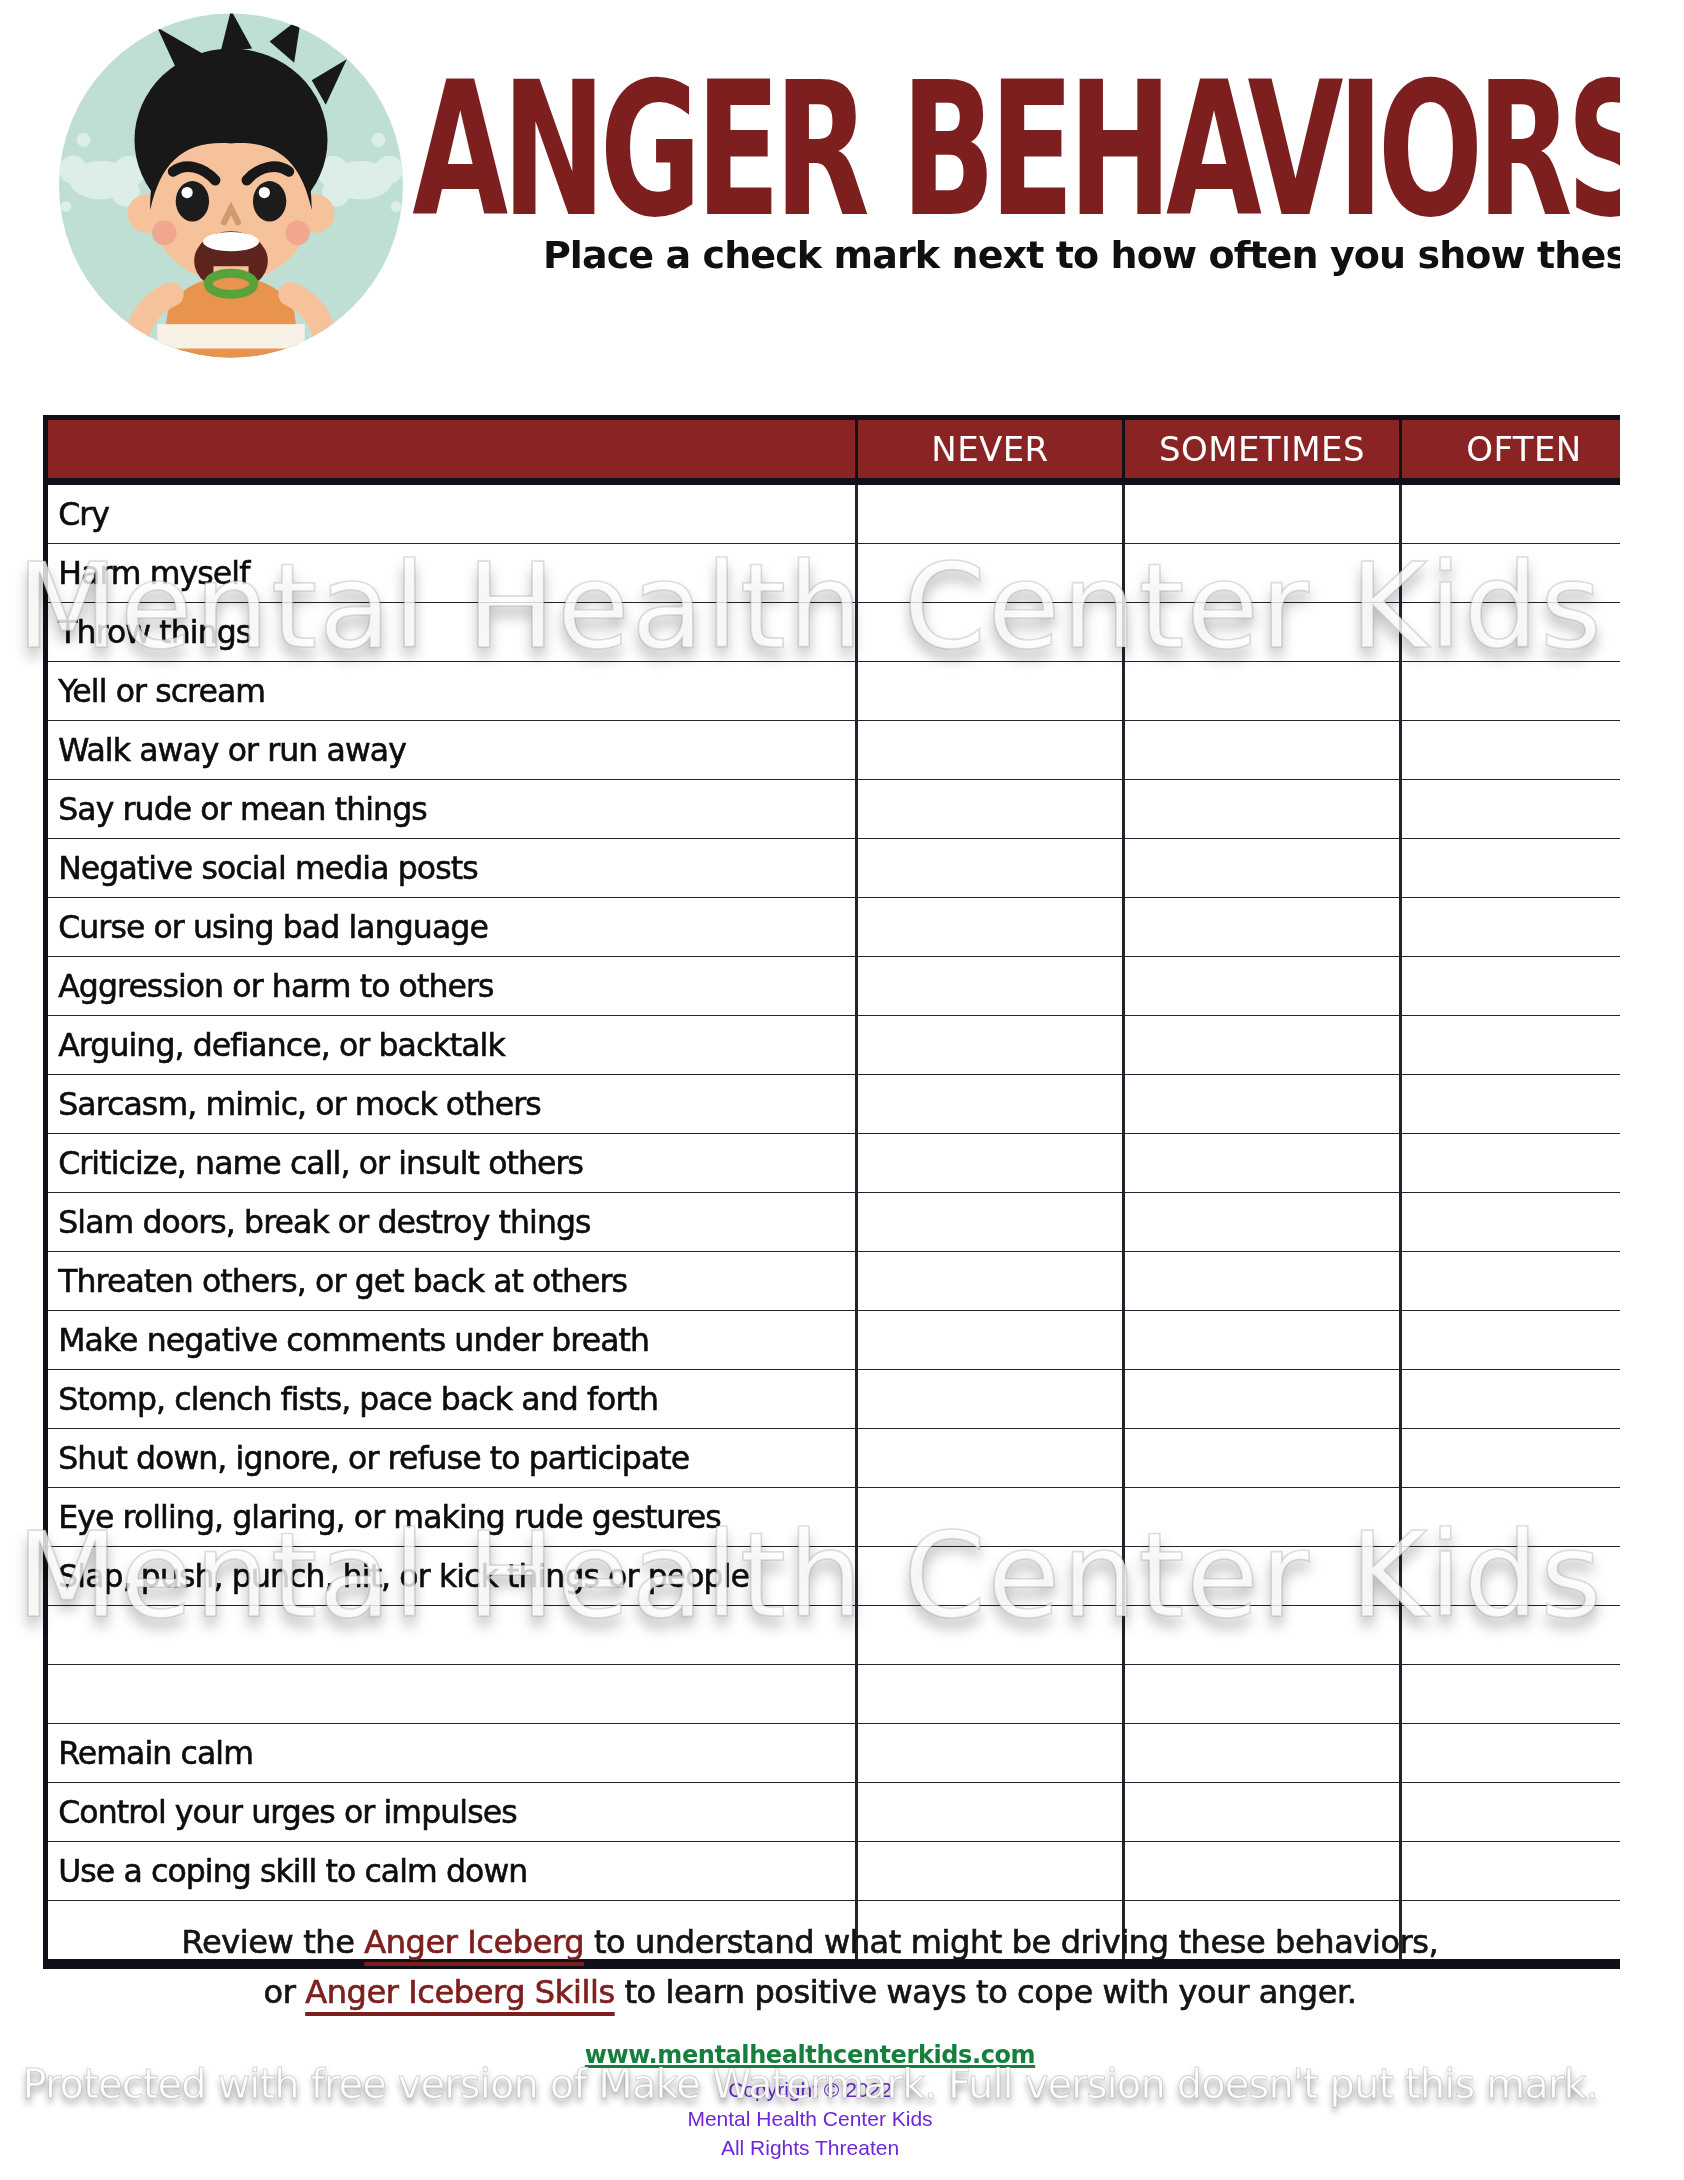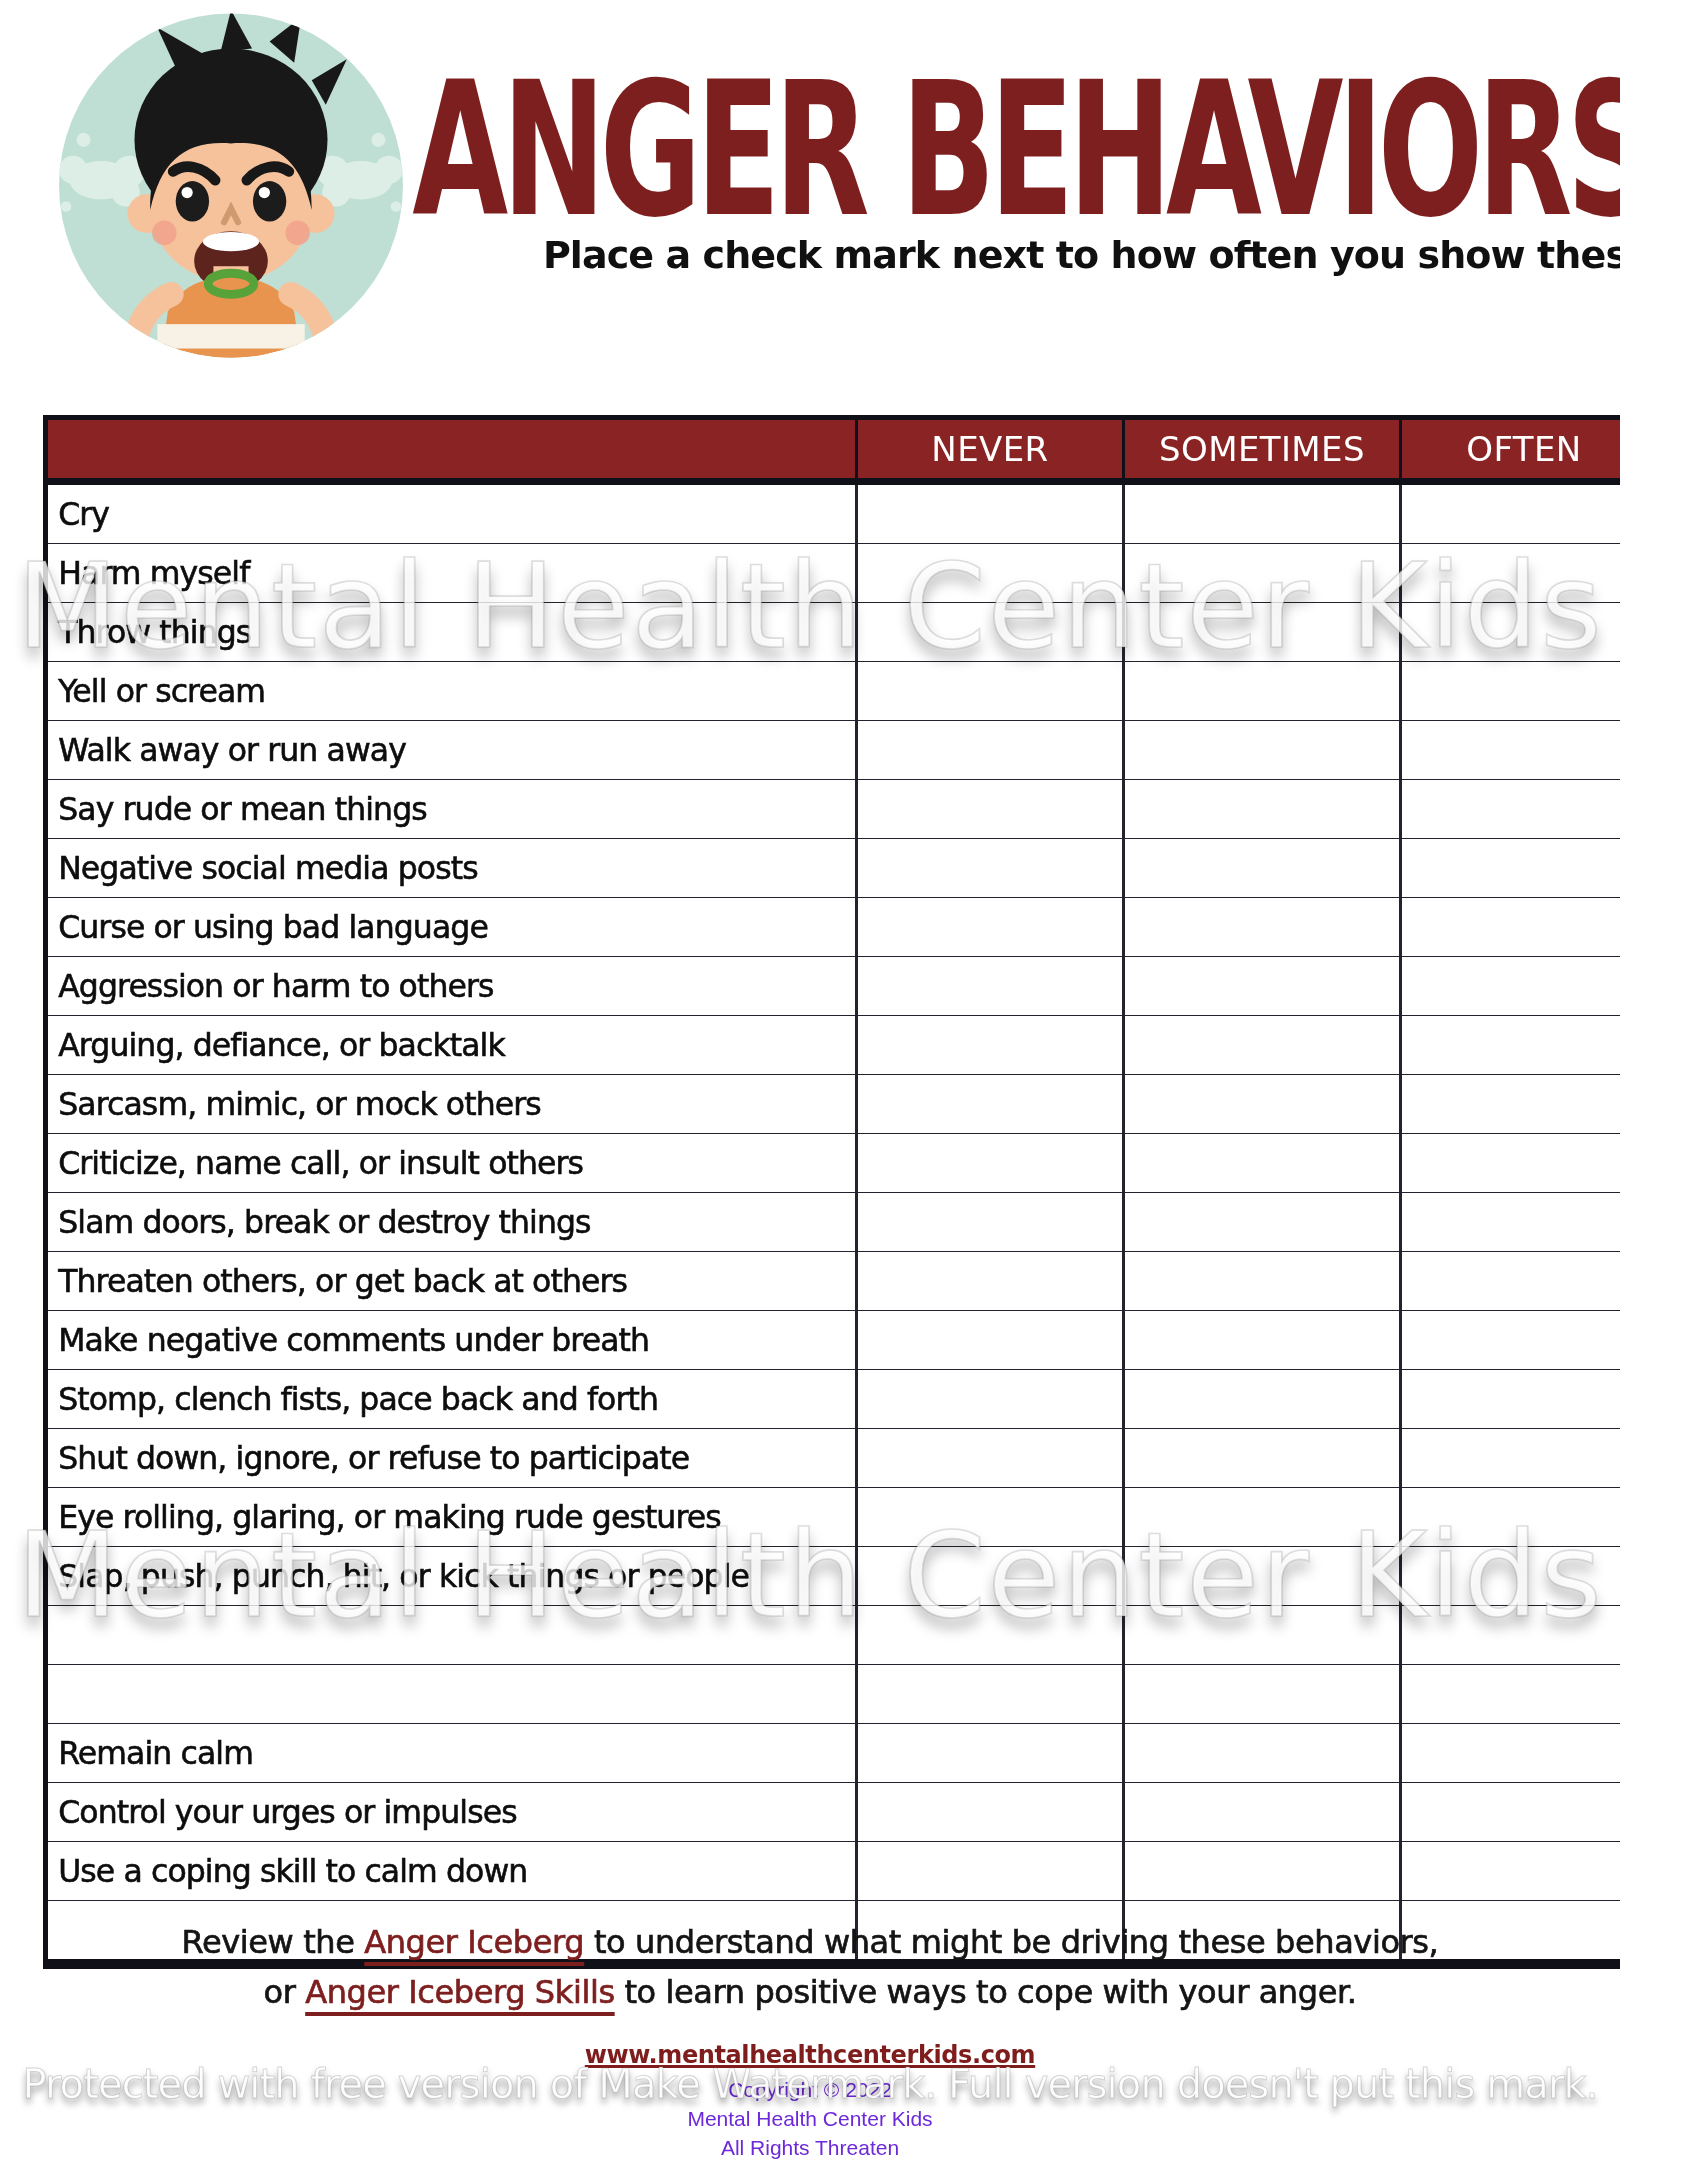--- a/index.html
+++ b/index.html
@@ -86,21 +86,21 @@
     text-decoration-thickness:4.3px;
     text-underline-offset:8.5px;
     cursor:pointer;
   }
   .footer{
     position:absolute;left:0;top:2041px;width:100%;
     text-align:center;
   }
   .footer .url{
     display:inline-block;
-    font-size:24px;font-weight:bold;color:#7f1d1d;
+    font-size:24px;font-weight:bold;color:#15803d;
     text-decoration:underline;text-decoration-thickness:2.6px;
     letter-spacing:-0.4px;cursor:pointer;
   }
   .footer .small{
     font-family:"Liberation Sans", sans-serif;
     font-size:21px;color:#6d28d9;line-height:1.3;
     margin-top:6.8px;
   }
 </style>
 </head>

